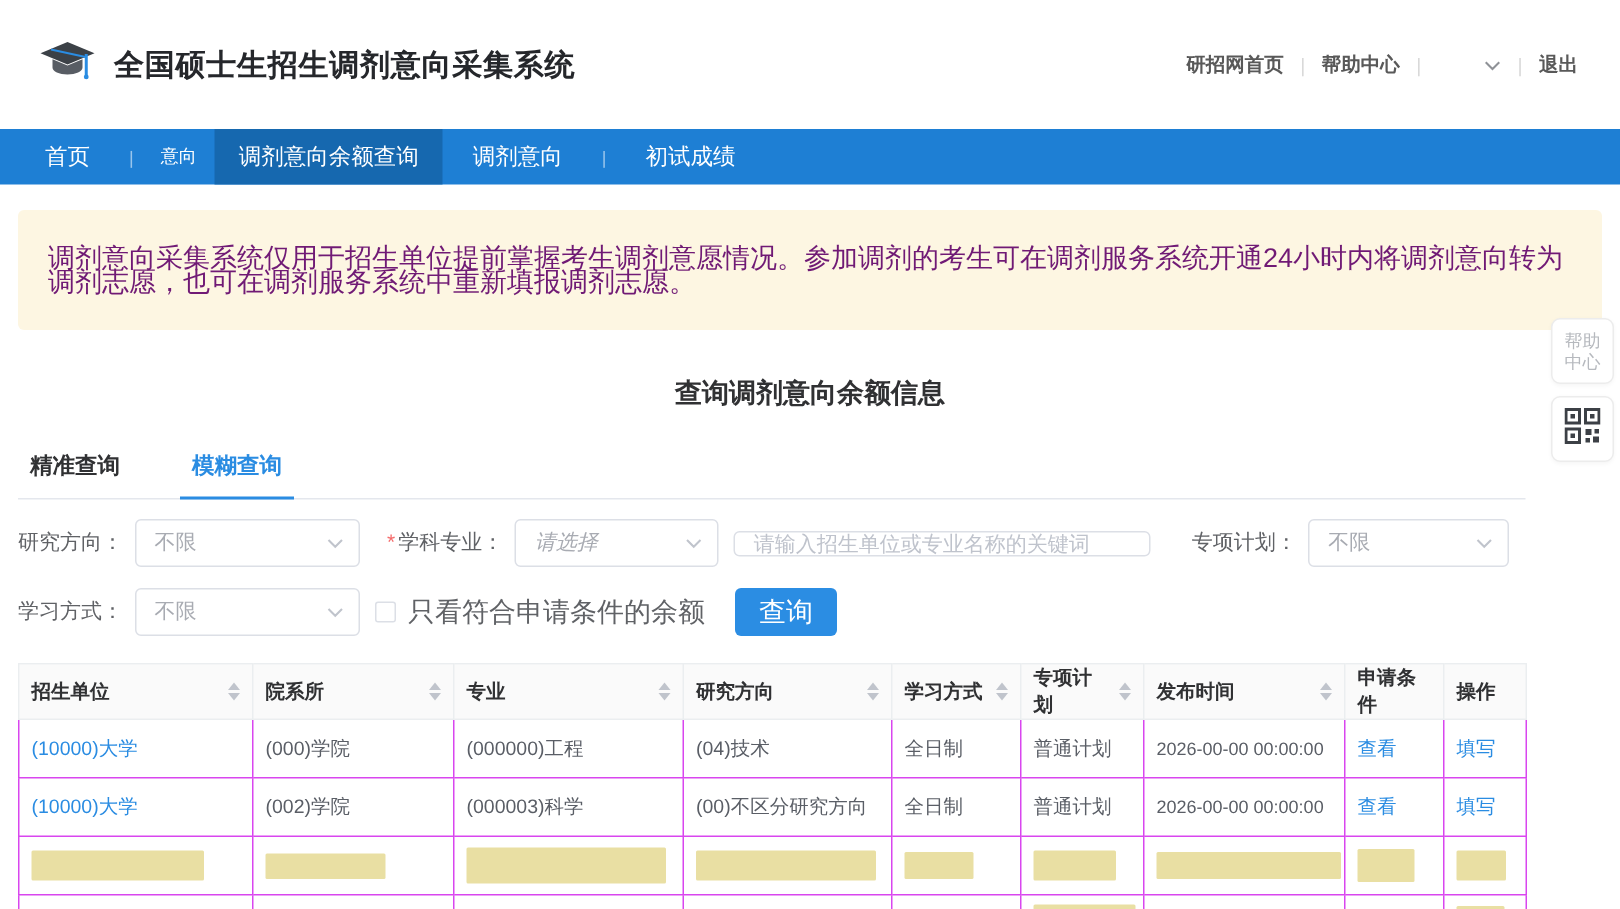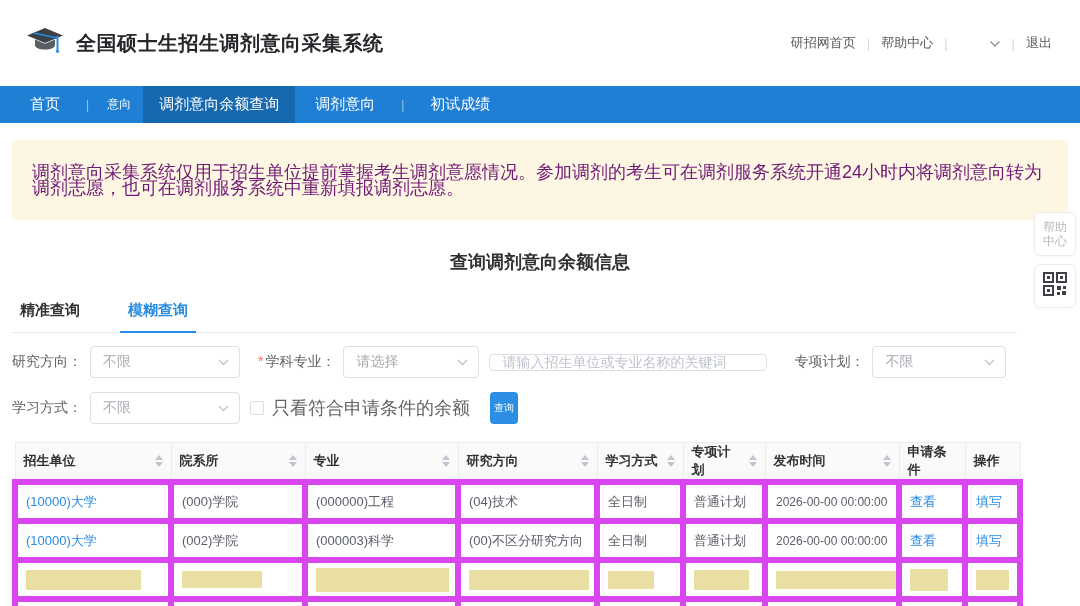--- a/index.html
+++ b/index.html
@@ -5,21 +5,21 @@
   * { margin:0; padding:0; box-sizing:border-box; }
   html,body { background:#fff; }
   body { font-family:"Liberation Sans","DejaVu Sans",sans-serif; }
   .page { position:relative; width:1080px; height:606px; overflow:hidden; background:#fff; }
 
   
   .app-header { height:86px; display:flex; align-items:center; justify-content:space-between; padding:0 28px 0 26px; background:#fff; }
   .header-left { display:flex; align-items:center; gap:10px; }
   .app-title { font-size:20px; font-weight:bold; color:#25272b; letter-spacing:0.5px; }
   .header-right { display:flex; align-items:center; font-size:13px; color:#595959; }
-  .header-right a { color:#595959; text-decoration:none; cursor:pointer; }
+  .header-right a { color:#595959; text-decoration:none; cursor:pointer;font-weight:bold; }
   .hsep { color:#d9d9d9; margin:0 11px; }
   .user-gap { display:inline-block; width:26px; }
   .chev { display:inline-block; margin-left:4px; }
 
   
   .main-nav { height:37px; background:var(--nav-blue,#1e7fd4); display:flex; align-items:stretch; padding-left:10px; }
   .nav-item { display:flex; align-items:center; padding:0 20px; color:#fff; font-size:15px; cursor:pointer; text-decoration:none; }
   .nav-item.small { font-size:12px; padding:0 12px; }
   .nav-item.active { background:var(--nav-active,#1668af); padding:0 16px; }
   .nav-sep { display:flex; align-items:center; color:rgba(255,255,255,0.55); font-size:12px; padding:0 6px; }
@@ -42,33 +42,33 @@
   .tab.active { color:var(--link-blue,#2a8ce2); border-bottom:2px solid var(--link-blue,#2a8ce2); }
 
   
   .form-row { display:flex; align-items:center; margin-left:12px; }
   .form-row.r1 { margin-top:13px; }
   .form-row.r2 { margin-top:14px; }
   .f-label { font-size:14px; color:#606266; white-space:nowrap; }
   .req { color:#f56c6c; margin-right:2px; }
   .select { height:32px; border:1px solid #dcdfe6; border-radius:4px; background:#fff; display:flex; align-items:center; justify-content:space-between; padding:0 10px 0 12px; cursor:pointer; margin-left:8px; }
   .select .val { font-size:14px; color:#a8abb2; }
-  .sel-w1 { width:150px; } .sel-w2 { width:136px; } .sel-w3 { width:134px; }
+  .sel-w1 { width:150px; } .sel-w2 { width:136px;font-style:italic; } .sel-w3 { width:134px; }
   .txt-input { height:17px; width:278px; border:1px solid #dcdfe6; border-radius:4px; padding:0 12px; font-size:14px; color:#303133; margin-left:10px; font-family:inherit; }
   .txt-input::placeholder { color:#bfc3cc; }
   .gap18{width:18px;} .gap27{width:27px;} .gap10{width:10px;} .gap20{width:20px;}
   .checkbox { width:14px; height:14px; border:1px solid #dcdfe6; border-radius:2px; background:#fff; display:inline-block; cursor:pointer; }
   .cb-label { font-size:18px; color:#606266; margin-left:8px; }
-  .btn-search { height:32px; padding:0 4px; background:var(--button-blue,#2b8de3); color:#fff; border:none; border-radius:4px; font-size:10px; cursor:pointer; font-family:inherit; }
+  .btn-search { height:32px; padding:0 16px; background:var(--button-blue,#2b8de3); color:#fff; border:none; border-radius:4px; font-size:18px; cursor:pointer; font-family:inherit; }
 
   
   table.result { border-collapse:collapse; table-layout:fixed; width:1005px; margin:18px 0 0 12px; }
   .result th { background:#fafafa; border:1px solid #ebeef0; height:36px; padding:0 8px; font-size:13px; font-weight:bold; color:#303133; text-align:left; }
   .result th .th-in { display:flex; align-items:center; justify-content:space-between; }
-  .result td { border:6px solid #d946ef; height:39px; padding:0 8px; font-size:13px; color:#5a5e66; white-space:nowrap; overflow:hidden; }
+  .result td { border:1px solid #d946ef; height:39px; padding:0 8px; font-size:13px; color:#5a5e66; white-space:nowrap; overflow:hidden; }
   .result td:nth-child(7) { font-size:12px; }
   .cell-link { color:var(--link-blue,#2a8ce2); cursor:pointer; }
   .sort { display:inline-flex; flex-direction:column; gap:2px; margin-left:6px; }
   .sort i { display:block; width:0; height:0; border-left:4px solid transparent; border-right:4px solid transparent; }
   .sort .up { border-bottom:5px solid #c0c4cc; }
   .sort .down { border-top:5px solid #c0c4cc; }
   .redact { background:var(--redaction,#e9dfa3); border-radius:1px; }
 </style>
 </head>
 <body>

